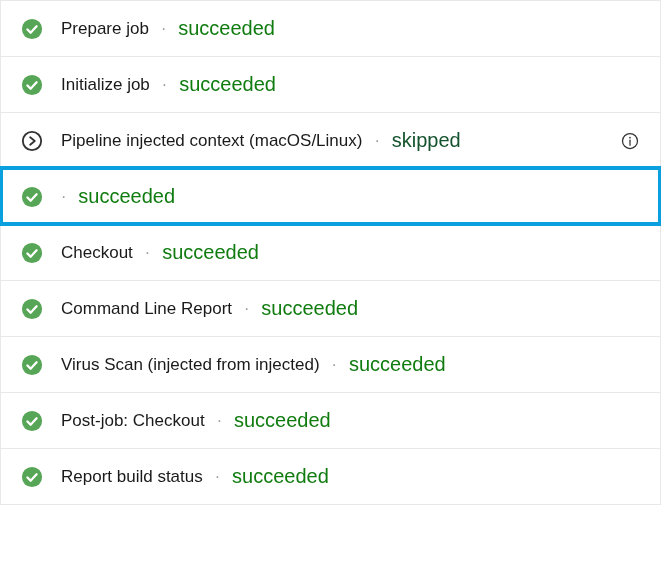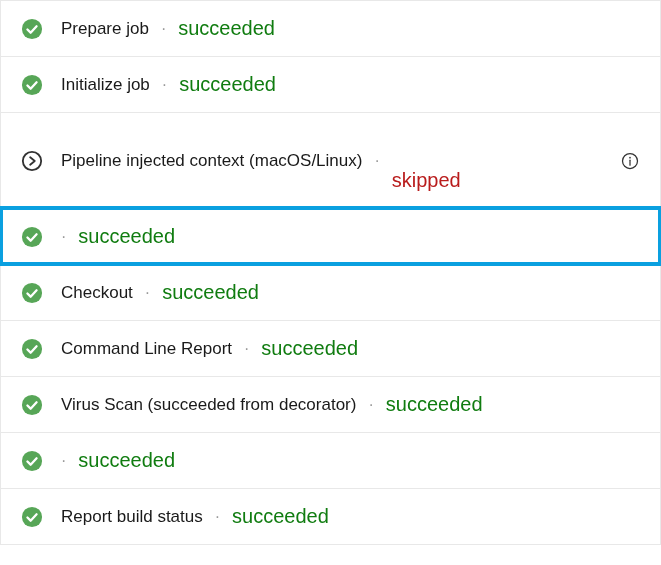--- a/index.html
+++ b/index.html
@@ -58,22 +58,21 @@
       color: #999;
       font-size: 16px;
     }
     .status-text {
       font-size: 20px;
     }
     .status-succeeded {
       color: #107c10;
     }
     .status-skipped {
-      color: #b91c1c;
-      margin-top: 40px;
+      color: #14532d;
     }
     .info-icon {
       width: 20px;
       height: 20px;
       flex-shrink: 0;
       margin-left: auto;
     }
     .info-icon svg {
       width: 20px;
       height: 20px;
@@ -175,34 +174,35 @@
   </div>
 
   <div class="step-row">
     <span class="status-icon">
       <svg viewBox="0 0 24 24">
           <circle cx="12" cy="12" r="11" fill="#57a657"></circle>
           <path d="M7 12.5 L10.5 16 L17 9" stroke="#fff" stroke-width="2.5" fill="none" stroke-linecap="round" stroke-linejoin="round"></path>
         </svg>
     </span>
     <div class="step-content">
-      <span class="step-name">Virus Scan (succeeded from decorator)</span>
-      <span class="separator">·</span>
-      <span class="status-text status-succeeded">succeeded</span>
-    </div>
-  </div>
-
-  <div class="step-row">
-    <span class="status-icon">
-      <svg viewBox="0 0 24 24">
-          <circle cx="12" cy="12" r="11" fill="#57a657"></circle>
-          <path d="M7 12.5 L10.5 16 L17 9" stroke="#fff" stroke-width="2.5" fill="none" stroke-linecap="round" stroke-linejoin="round"></path>
-        </svg>
-    </span>
-    <div class="step-content">
+      <span class="step-name">Virus Scan (injected from injected)</span>
+      <span class="separator">·</span>
+      <span class="status-text status-succeeded">succeeded</span>
+    </div>
+  </div>
+
+  <div class="step-row">
+    <span class="status-icon">
+      <svg viewBox="0 0 24 24">
+          <circle cx="12" cy="12" r="11" fill="#57a657"></circle>
+          <path d="M7 12.5 L10.5 16 L17 9" stroke="#fff" stroke-width="2.5" fill="none" stroke-linecap="round" stroke-linejoin="round"></path>
+        </svg>
+    </span>
+    <div class="step-content">
+      <span class="step-name">Post-job: Checkout</span>
       <span class="separator">·</span>
       <span class="status-text status-succeeded">succeeded</span>
     </div>
   </div>
 
   <div class="step-row">
     <span class="status-icon">
       <svg viewBox="0 0 24 24">
           <circle cx="12" cy="12" r="11" fill="#57a657"></circle>
           <path d="M7 12.5 L10.5 16 L17 9" stroke="#fff" stroke-width="2.5" fill="none" stroke-linecap="round" stroke-linejoin="round"></path>

